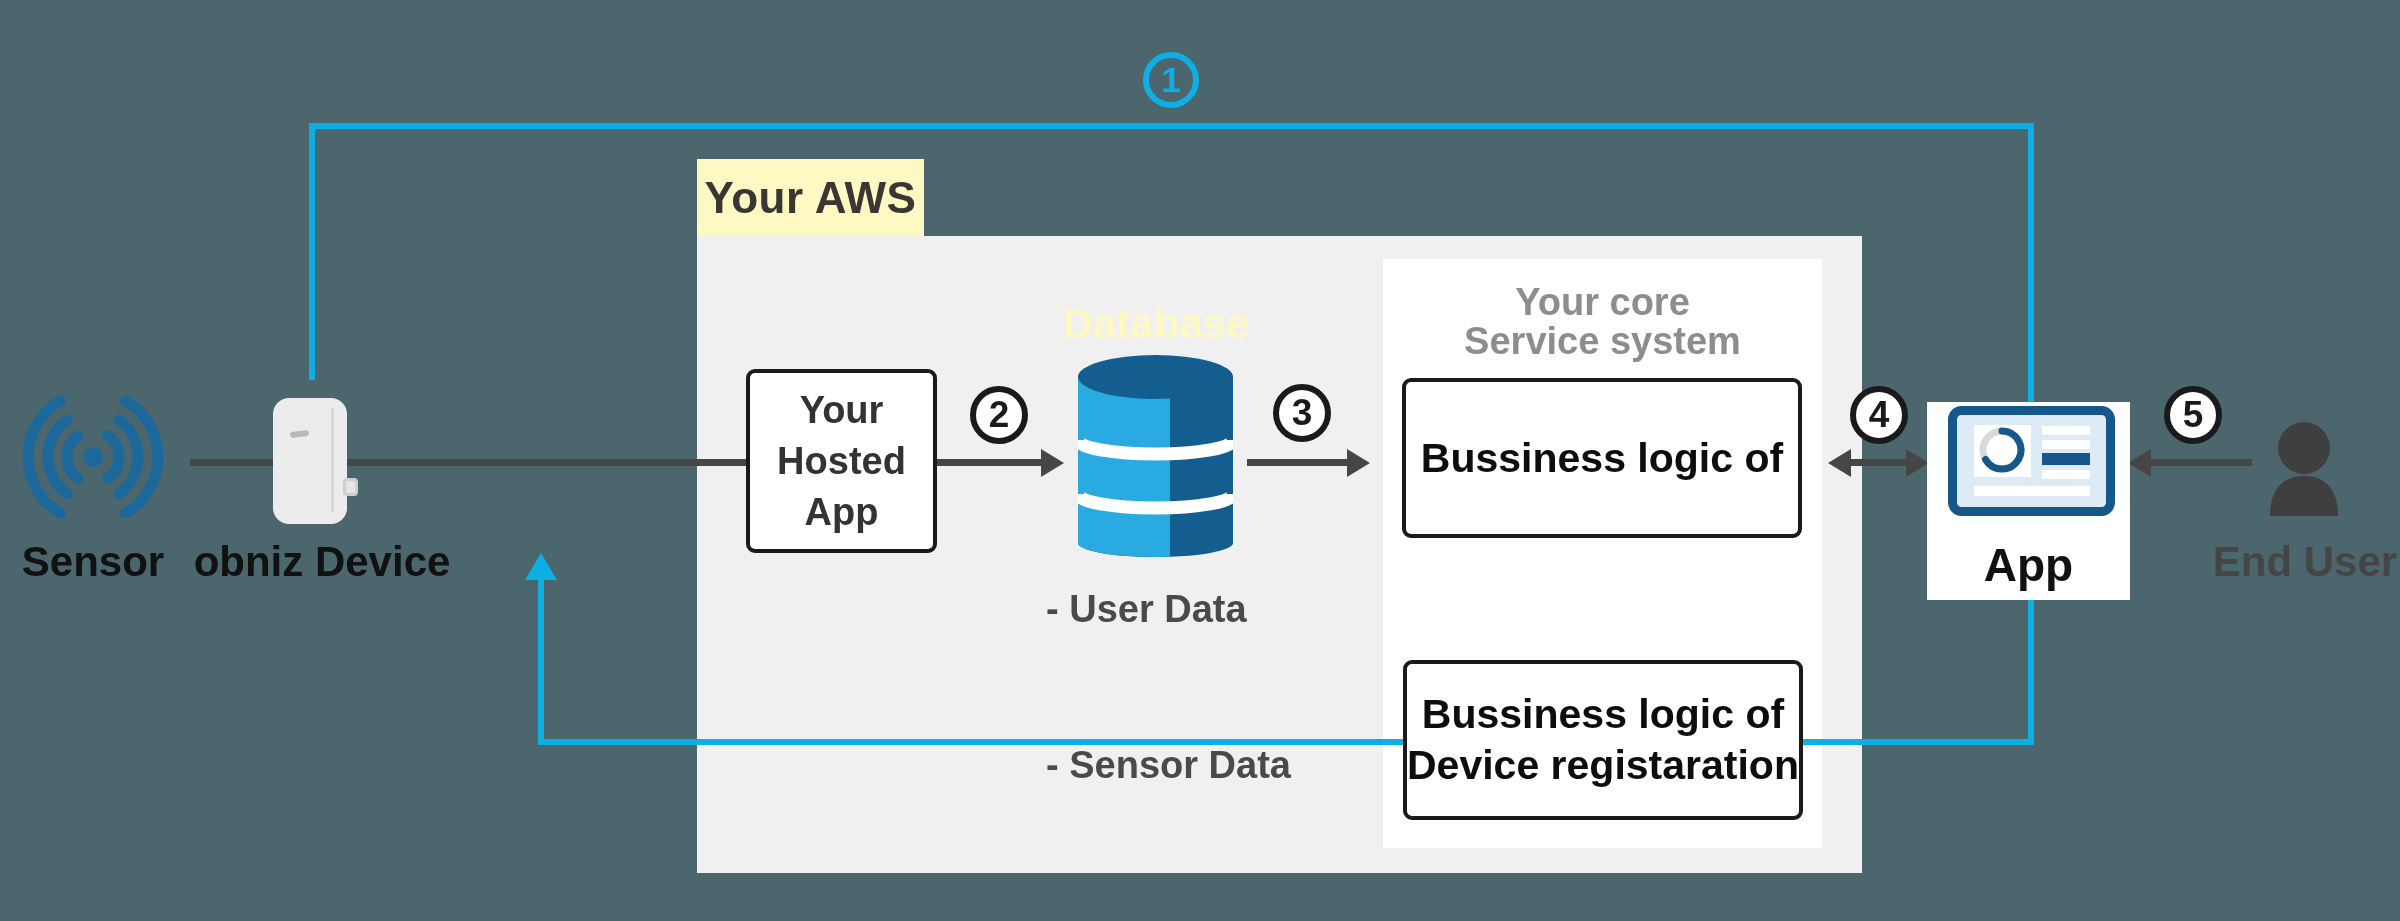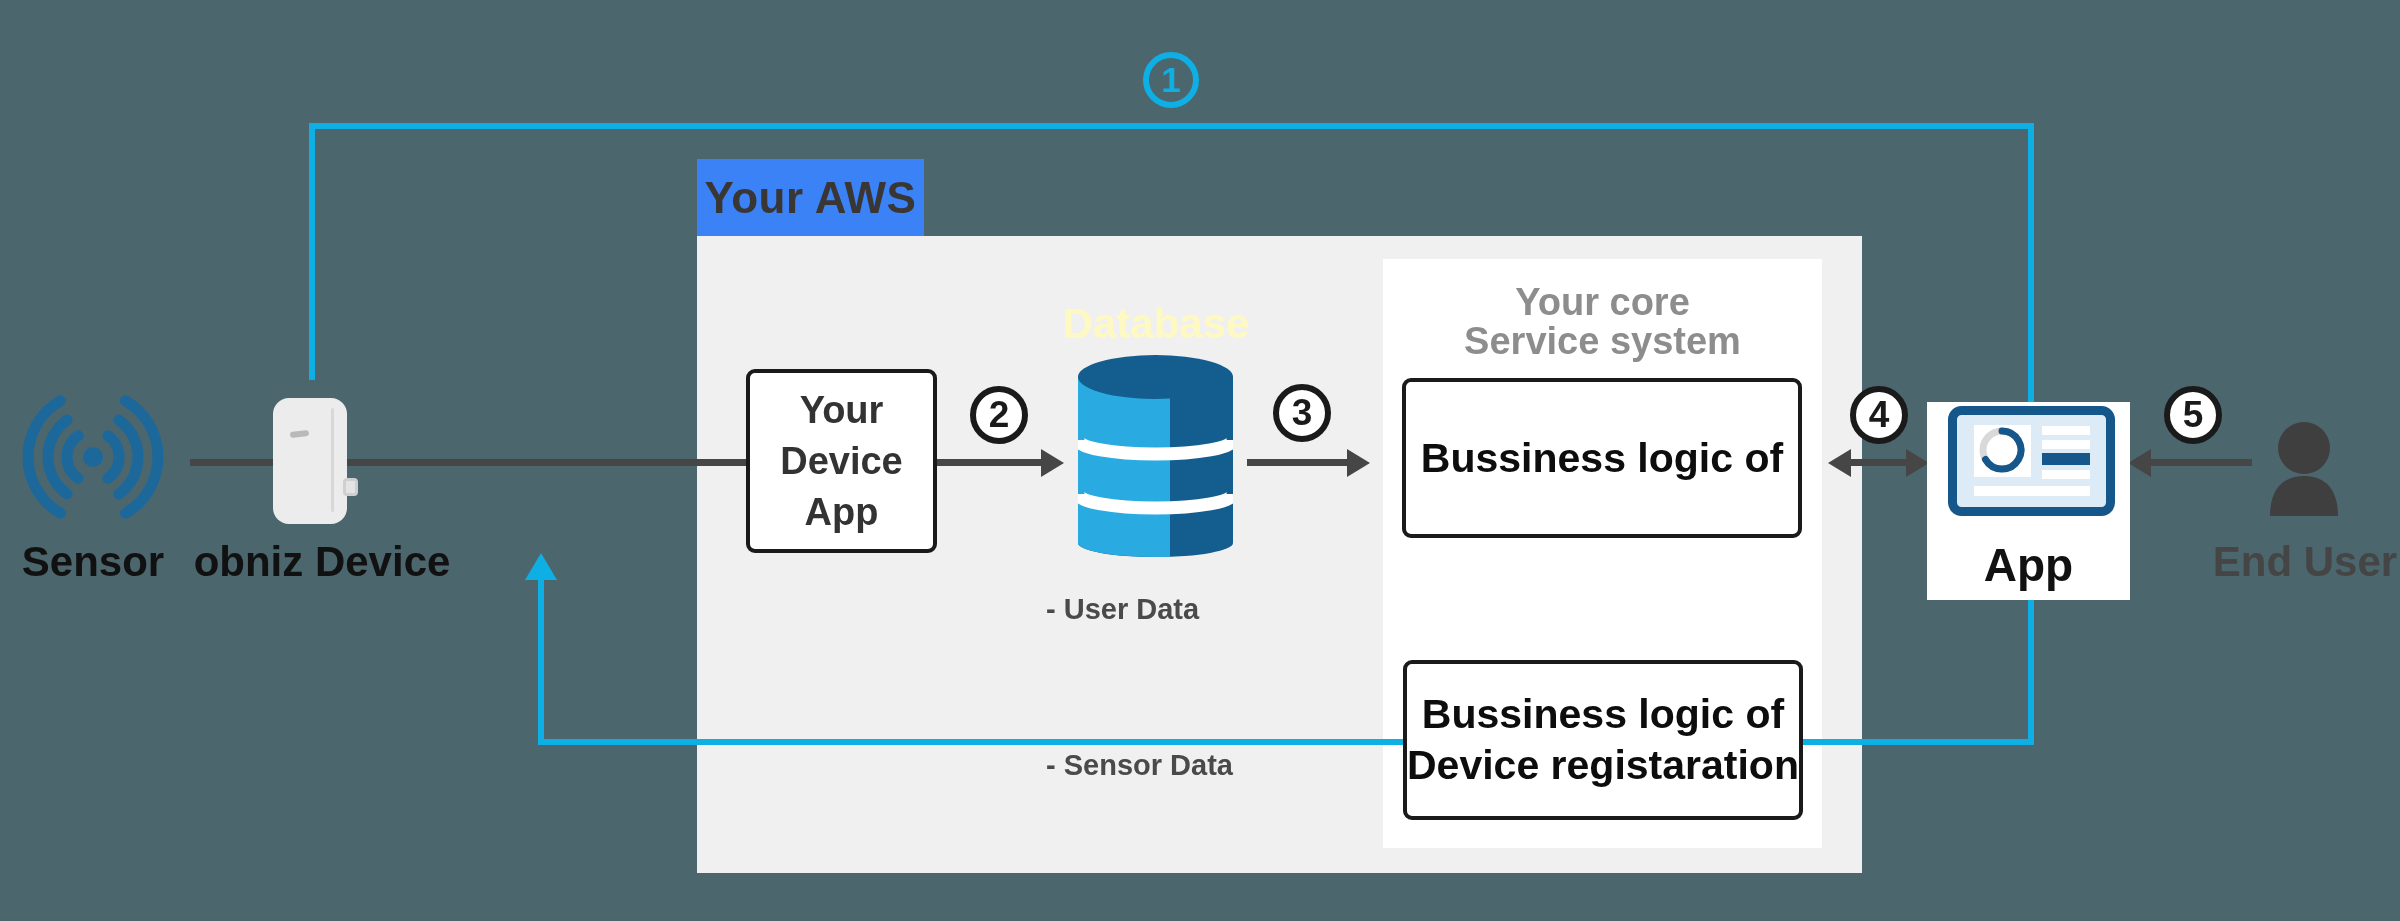--- a/index.html
+++ b/index.html
@@ -5,21 +5,21 @@
   html,body{margin:0;padding:0;}
   body{
     width:2400px;height:921px;
     background:#4c666e;
     font-family:"Liberation Sans","DejaVu Sans",sans-serif;
     overflow:hidden;
   }
   #diagram{position:relative;width:2400px;height:921px;background:#4c666e;}
 
   
-  .aws-tab{position:absolute;left:697px;top:159px;width:227px;height:78px;background:#3b82f6;z-index:1;
+  .aws-tab{position:absolute;left:697px;top:159px;width:227px;height:78px;background:#fef9c3;z-index:1;
            display:flex;align-items:center;justify-content:center;}
   .aws-tab-title{font-size:44px;font-weight:700;color:#3a3633;letter-spacing:0.5px;}
   .aws-body{position:absolute;left:697px;top:236px;width:1165px;height:637px;background:#f0f0f0;z-index:1;}
   .core-panel{position:absolute;left:1383px;top:259px;width:439px;height:589px;background:#ffffff;z-index:2;}
   .core-title{position:absolute;left:0;top:24px;width:100%;text-align:center;
               font-size:38px;line-height:39px;font-weight:700;color:#8d8d8d;}
 
   
   .dline{position:absolute;background:#464646;z-index:3;}
   .dhead-r{position:absolute;width:0;height:0;border-top:14px solid transparent;border-bottom:14px solid transparent;
@@ -65,21 +65,21 @@
 
   
   .app-backdrop{position:absolute;left:1927px;top:402px;width:203px;height:198px;background:#ffffff;z-index:5;}
 
   
   .lbl{position:absolute;text-align:center;z-index:6;}
   .lbl-black{font-size:42px;font-weight:700;color:#111111;}
   .lbl-gray{font-size:42px;font-weight:700;color:#fef9c3;}
   .db-title{left:1040px;top:300px;width:232px;}
   .db-list{position:absolute;left:1046px;top:590px;z-index:6;
-           font-size:29px;line-height:39px;font-weight:600;color:#4a4a4a;white-space:pre-line;text-align:left;}
+           font-size:38px;line-height:39px;font-weight:600;color:#4a4a4a;white-space:pre-line;text-align:left;}
 </style>
 </head>
 <body>
 
 <div id="diagram">
 
   <div class="aws-tab">
     <span class="aws-tab-title">Your AWS</span>
   </div>
   <div class="aws-body"></div>
@@ -144,21 +144,21 @@
   <div class="device-body">
     <div class="device-slot"></div>
     <div class="device-crease"></div>
     <div class="device-tab"></div>
   </div>
   <div class="lbl lbl-black" style="left:178px;top:538px;width:288px;">obniz Device</div>
 
 
   <div class="wbox hosted-box">
     <div class="t">Your</div>
-    <div class="t">Device</div>
+    <div class="t">Hosted</div>
     <div class="t">App</div>
   </div>
 
   <div class="lbl lbl-gray db-title">Database</div>
   <svg class="icon-abs" style="left:1078px;top:355px;" width="155" height="203" viewBox="0 0 155 203">
     <path d="M0,22 A77.5,22 0 0 1 155,22 L155,188 A77.5,14 0 0 1 0,188 Z" fill="#135e8f"></path>
     <path d="M0,22 A77.5,22 0 0 0 92,43.6 L92,201.7 A77.5,14 0 0 1 0,188 Z" fill="#29abe2"></path>
     <g fill="none" stroke="#ffffff" stroke-width="13">
       <path d="M0,85 A77.5,14 0 0 0 155,85"></path>
       <path d="M0,139 A77.5,14 0 0 0 155,139"></path>

